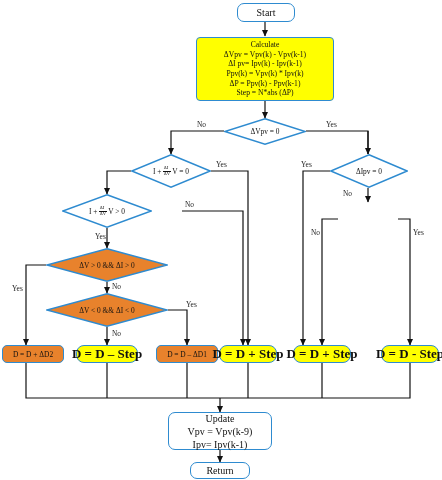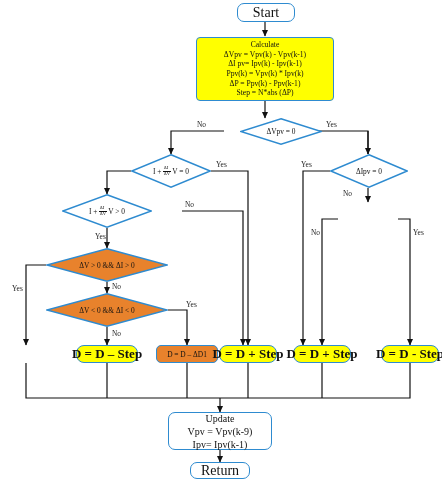--- a/index.html
+++ b/index.html
@@ -7,21 +7,21 @@
     position:relative;
     width:442px;height:480px;
     background:#ffffff;
     font-family:"Liberation Serif", serif;
     overflow:hidden;
   }
   
   .node{position:absolute;box-sizing:border-box;display:flex;align-items:center;justify-content:center;text-align:center;}
   .term{
     border:1.4px solid #2e8bd0;border-radius:7px;background:#ffffff;
-    font-size:14px;color:#111;
+    font-size:10px;color:#111;
   }
   .proc-yellow{
     border:1.4px solid #2e8bd0;border-radius:4px;background:#ffff00;
     font-size:7.6px;color:#111;line-height:1.28;
   }
   .act-yellow{
     border:1.4px solid #2e8bd0;border-radius:8px;background:#ffff00;
     font-size:13px;color:#111;white-space:nowrap;font-weight:bold;
   }
   .act-orange{
@@ -109,21 +109,21 @@
 
   <div class="node proc-yellow" style="left:196px;top:37px;width:138px;height:64px;flex-direction:column;">
     <span>Calculate</span>
     <span>ΔVpv = Vpv(k) - Vpv(k-1)</span>
     <span>ΔI pv= Ipv(k)  - Ipv(k-1)</span>
     <span>Ppv(k) = Vpv(k) * Ipv(k)</span>
     <span>ΔP = Ppv(k)  - Ppv(k-1)</span>
     <span>Step = N*abs (ΔP)</span>
   </div>
 
-  <div class="dia" style="left:240px;top:118px;width:82px;height:27px;text-align:right;">
+  <div class="dia" style="left:224px;top:118px;width:82px;height:27px;text-align:right;">
     <svg class="shape" viewBox="0 0 82 27">
       <polygon points="41,0.8 81.2,13.5 41,26.2 0.8,13.5" fill="#ffffff" stroke="#2e8bd0" stroke-width="1.5"></polygon>
     </svg>
     <div class="lbl">ΔVpv = 0</div>
   </div>
 
   <div class="dia" style="left:131px;top:154px;width:80px;height:34px;">
     <svg class="shape" viewBox="0 0 80 34">
       <polygon points="40,0.8 79.2,17 40,33.2 0.8,17" fill="#ffffff" stroke="#2e8bd0" stroke-width="1.5"></polygon>
     </svg>
@@ -166,20 +166,23 @@
     <div class="lbl">ΔV &gt; 0 &amp;&amp; ΔI &gt; 0</div>
   </div>
 
   <div class="dia" style="left:46px;top:293px;width:122px;height:34px;">
     <svg class="shape" viewBox="0 0 122 34">
       <polygon points="61,0.8 121.2,17 61,33.2 0.8,17" fill="#e8822c" stroke="#2e8bd0" stroke-width="1.5"></polygon>
     </svg>
     <div class="lbl">ΔV &lt; 0 &amp;&amp; ΔI &lt; 0</div>
   </div>
 
+  <div class="node act-orange" style="left:2px;top:345px;width:62px;height:18px;">
+    <span>D = D + ΔD2</span>
+  </div>
 
   <div class="node act-yellow" style="left:76px;top:345px;width:62px;height:18px;">
     <span>D = D – Step</span>
   </div>
 
   <div class="node act-orange" style="left:156px;top:345px;width:62px;height:18px;">
     <span>D = D – ΔD1</span>
   </div>
 
   <div class="node act-yellow" style="left:219px;top:345px;width:58px;height:18px;">

